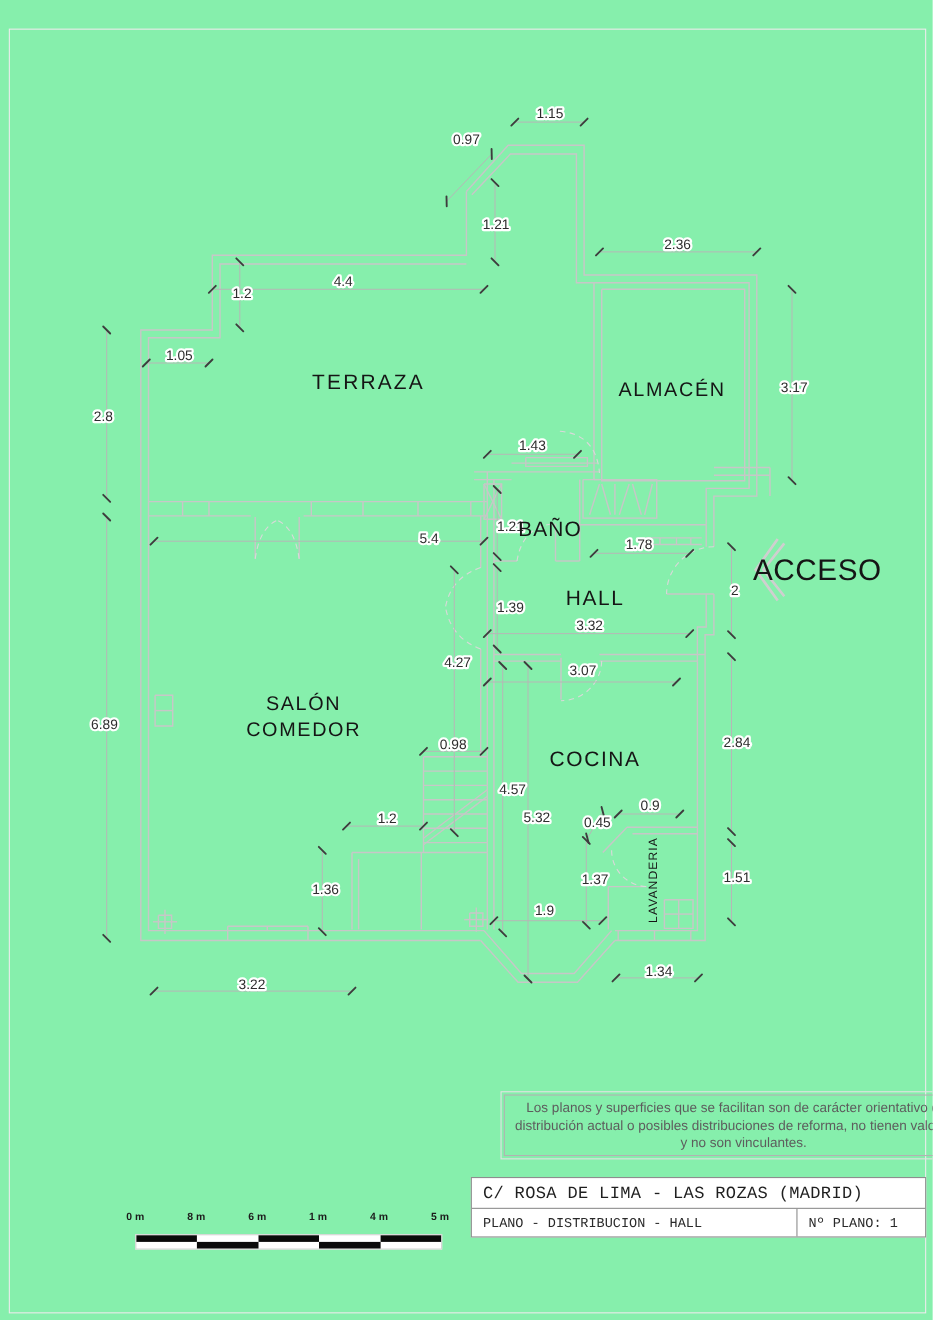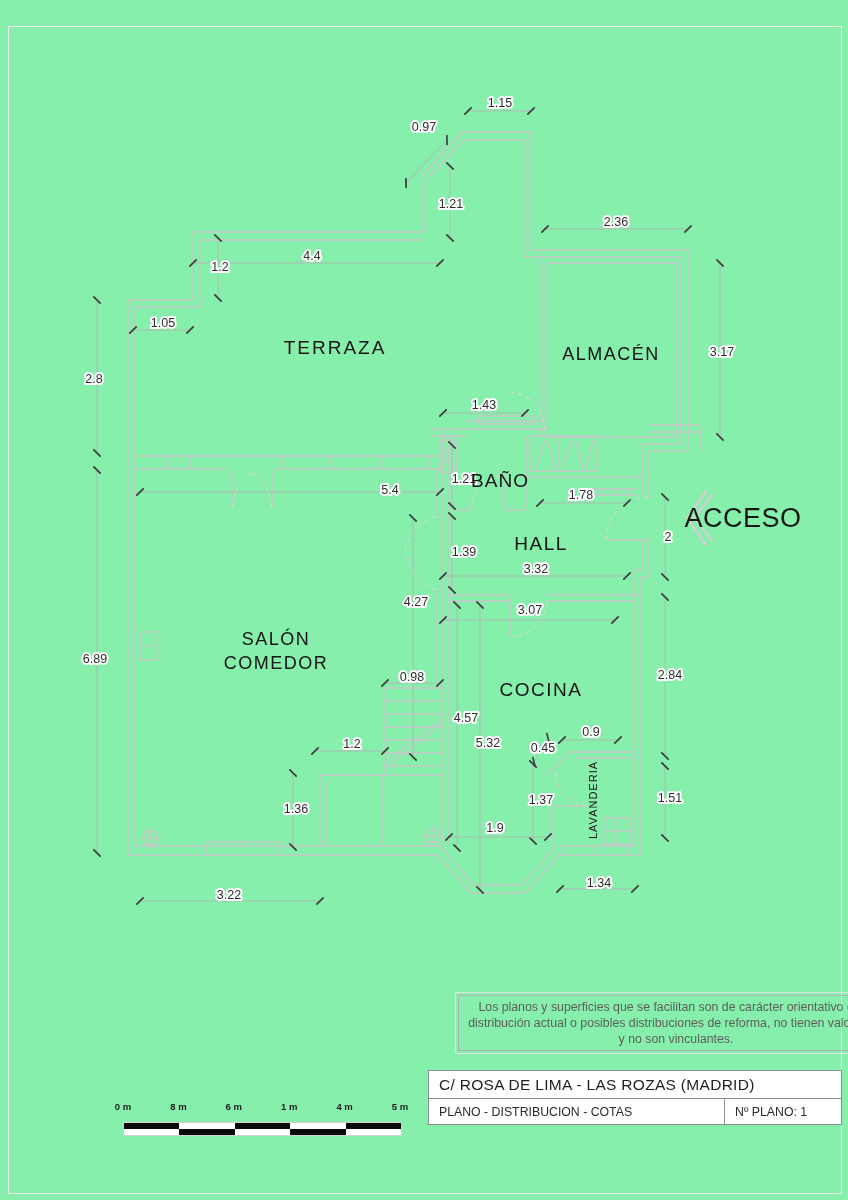--- a/index.html
+++ b/index.html
@@ -27,21 +27,21 @@
   #scale-labels span{position:absolute;transform:translateX(-50%);font-size:9.5px;font-weight:bold;color:#1c1c1c;white-space:nowrap;}
 
   
   #disclaimer{position:absolute;left:458px;top:995px;width:436px;height:56px;border:1px solid #b2b2b2;
     outline:1px solid #e3e3e3;outline-offset:2px;display:flex;align-items:center;justify-content:center;
     padding:2px 8px;box-sizing:border-box;}
   #disclaimer p{margin:0;font-size:12.3px;line-height:1.32;color:#5d5d5d;text-align:center;}
 
   
   #title-block{position:absolute;left:428px;top:1070px;width:412px;border:1px solid #8e8e8e;background:#fff;}
-  #title-block .tb-row{display:flex;border-top:1px solid #8e8e8e;}
+  #title-block .tb-row{display:flex;border-top:1px solid #8e8e8e;font-family:Liberation Mono, monospace;}
   #title-block .tb-row:first-child{border-top:none;}
   .tb-address{height:27px;display:flex;align-items:center;padding-left:10px;font-size:15.5px;color:#1f1f1f;letter-spacing:0.3px;}
   .tb-left{width:296px;box-sizing:border-box;height:25px;display:flex;align-items:center;padding-left:10px;
     font-size:12.3px;color:#2a2a2a;border-right:1px solid #8e8e8e;}
   .tb-right{flex:1;height:25px;display:flex;align-items:center;padding-left:10px;font-size:12.3px;color:#2a2a2a;}
 </style>
 </head>
 <body>
 
 <div id="page">
@@ -312,17 +312,17 @@
 
   <div id="disclaimer">
     <p>Los planos y superficies que se facilitan son de carácter orientativo de la distribución actual o posibles distribuciones de reforma, no tienen valor legal y no son vinculantes.</p>
   </div>
 
   <div id="title-block">
     <div class="tb-row">
       <div class="tb-address" style="width:100%">C/  ROSA DE LIMA - LAS ROZAS   (MADRID)</div>
     </div>
     <div class="tb-row">
-      <div class="tb-left">PLANO   -   DISTRIBUCION - COTAS</div>
+      <div class="tb-left">PLANO   -   DISTRIBUCION - HALL</div>
       <div class="tb-right">Nº PLANO:  1</div>
     </div>
   </div>
 </div>
 
 </body></html>

